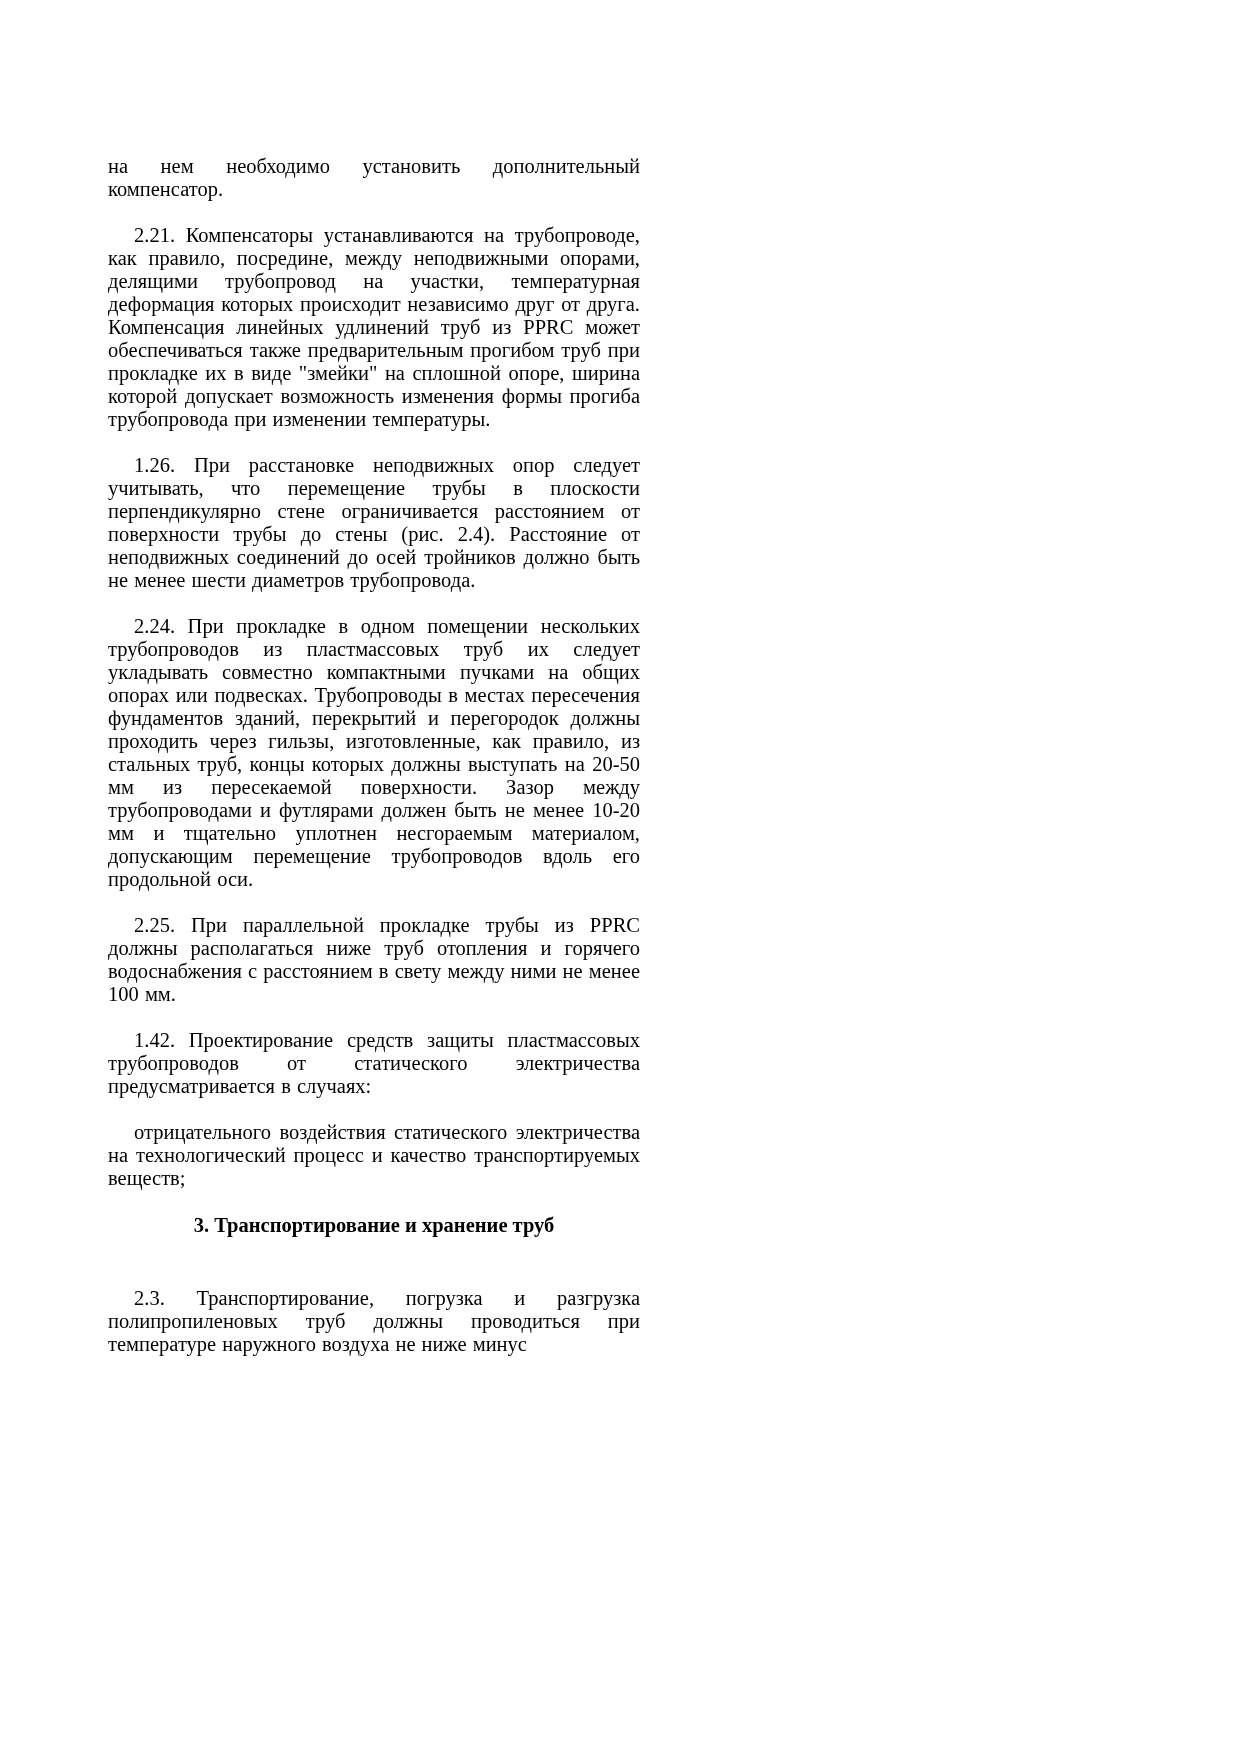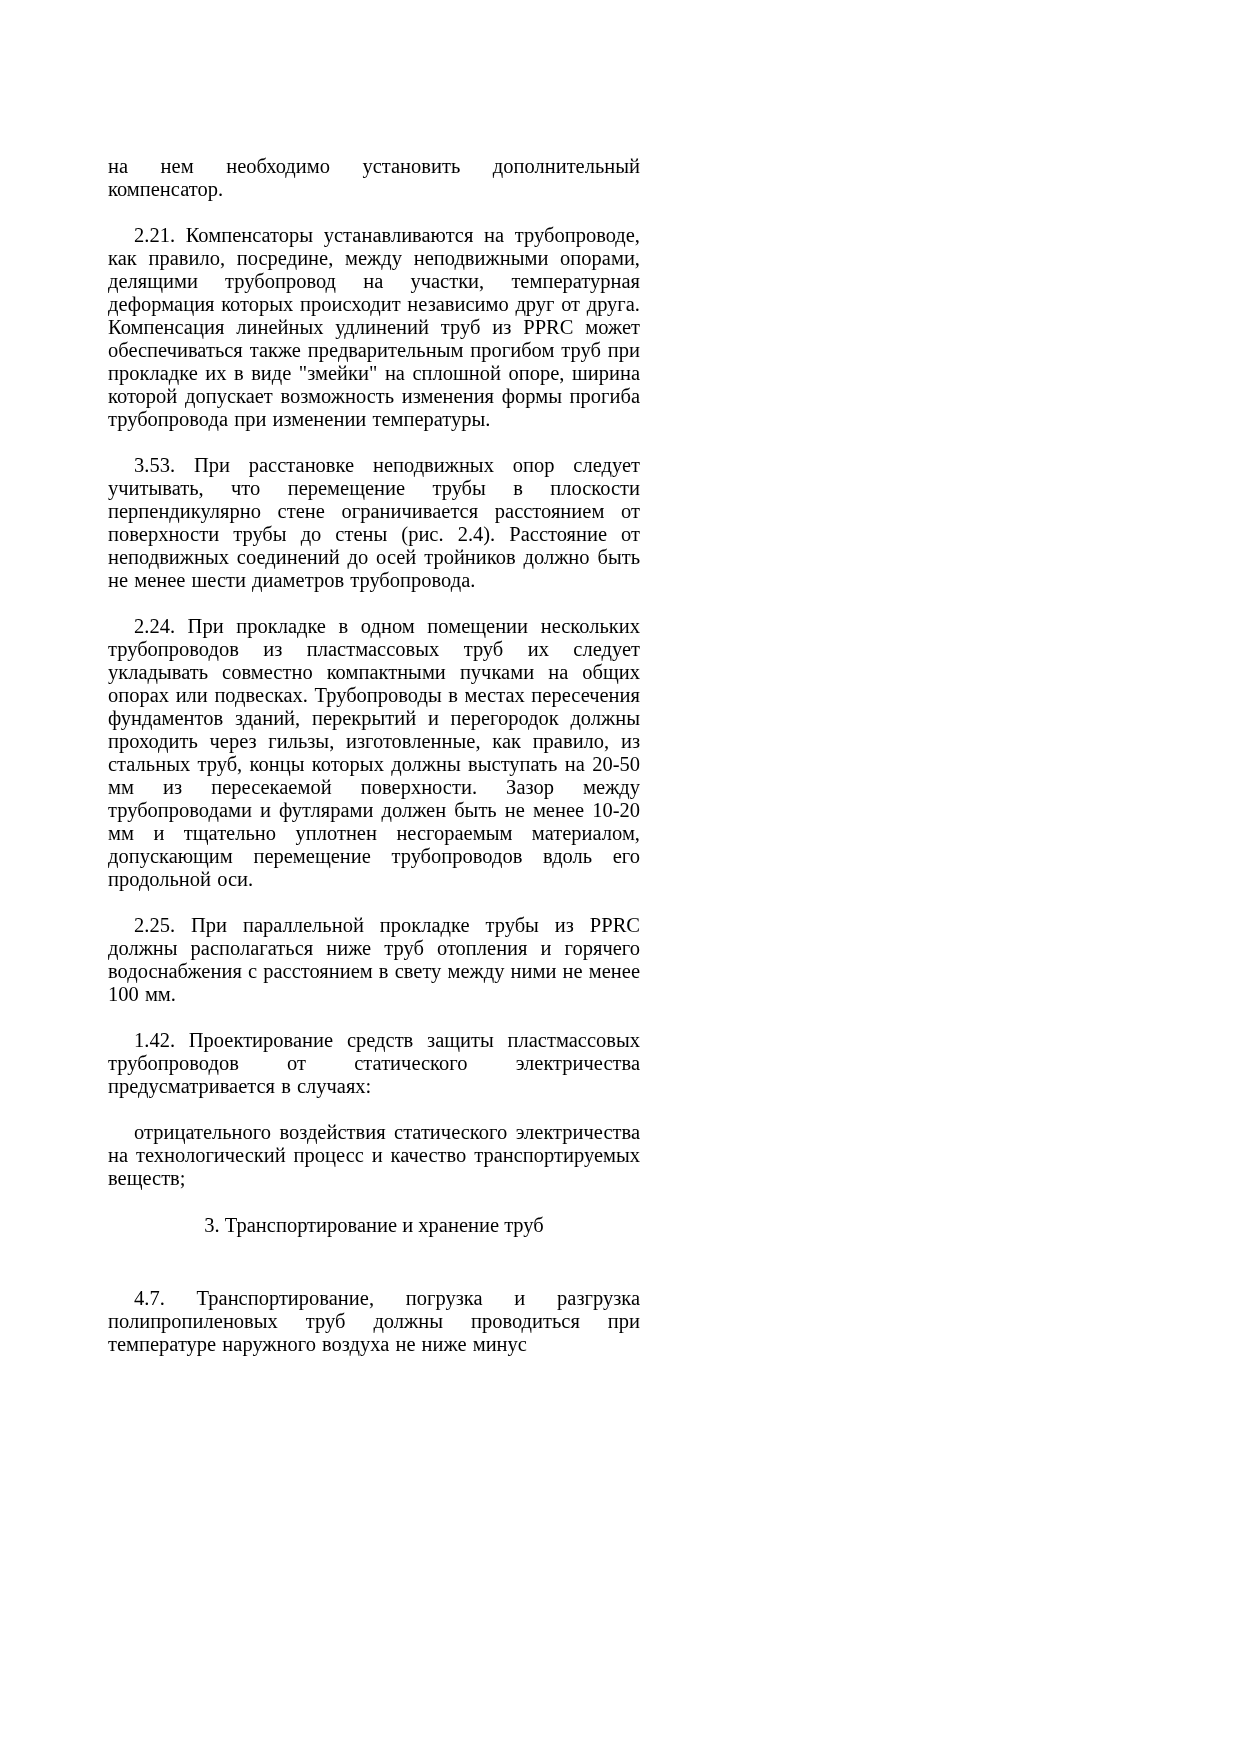--- a/index.html
+++ b/index.html
@@ -31,38 +31,38 @@
     text-align: justify;
     text-indent: 26px;
     word-spacing: 1px;
   }
   .doc p.no-indent {
     text-indent: 0;
   }
   .doc h2.section-heading {
     font-size: 20.5px;
     line-height: 23px;
-    font-weight: normal;
+    font-weight: bold;
     text-align: center;
     margin: 24px 0 50px 0;
   }
 </style>
 </head>
 <body>
 
 <div class="page">
   <div class="doc">
 
     <p class="no-indent">на нем необходимо установить дополнительный компенсатор.</p>
 
     <p>2.21. Компенсаторы устанавливаются на трубопроводе, как правило, посредине, между неподвижными опорами, делящими трубопровод на участки, температурная деформация которых происходит независимо друг от друга. Компенсация линейных удлинений труб из PPRC может обеспечиваться также предварительным прогибом труб при прокладке их в виде "змейки" на сплошной опоре, ширина которой допускает возможность изменения формы прогиба трубопровода при изменении температуры.</p>
-    <p>3.53. При расстановке неподвижных опор следует учитывать, что перемещение трубы в плоскости перпендикулярно стене ограничивается расстоянием от поверхности трубы до стены (рис. 2.4). Расстояние от неподвижных соединений до осей тройников должно быть не менее шести диаметров трубопровода.</p>
+    <p>1.26. При расстановке неподвижных опор следует учитывать, что перемещение трубы в плоскости перпендикулярно стене ограничивается расстоянием от поверхности трубы до стены (рис. 2.4). Расстояние от неподвижных соединений до осей тройников должно быть не менее шести диаметров трубопровода.</p>
     <p>2.24. При прокладке в одном помещении нескольких трубопроводов из пластмассовых труб их следует укладывать совместно компактными пучками на общих опорах или подвесках. Трубопроводы в местах пересечения фундаментов зданий, перекрытий и перегородок должны проходить через гильзы, изготовленные, как правило, из стальных труб, концы которых должны выступать на 20-50 мм из пересекаемой поверхности. Зазор между трубопроводами и футлярами должен быть не менее 10-20 мм и тщательно уплотнен несгораемым материалом, допускающим перемещение трубопроводов вдоль его продольной оси.</p>
     <p>2.25. При параллельной прокладке трубы из PPRC должны располагаться ниже труб отопления и горячего водоснабжения с расстоянием в свету между ними не менее 100 мм.</p>
     <p>1.42. Проектирование средств защиты пластмассовых трубопроводов от статического электричества предусматривается в случаях:</p>
     <p>отрицательного воздействия статического электричества на технологический процесс и качество транспортируемых веществ;</p>
 
     <h2 class="section-heading">3. Транспортирование и хранение труб</h2>
 
-    <p>4.7. Транспортирование, погрузка и разгрузка полипропиленовых труб должны проводиться при температуре наружного воздуха не ниже минус</p>
+    <p>2.3. Транспортирование, погрузка и разгрузка полипропиленовых труб должны проводиться при температуре наружного воздуха не ниже минус</p>
 
   </div>
 </div>
 
 </body></html>

